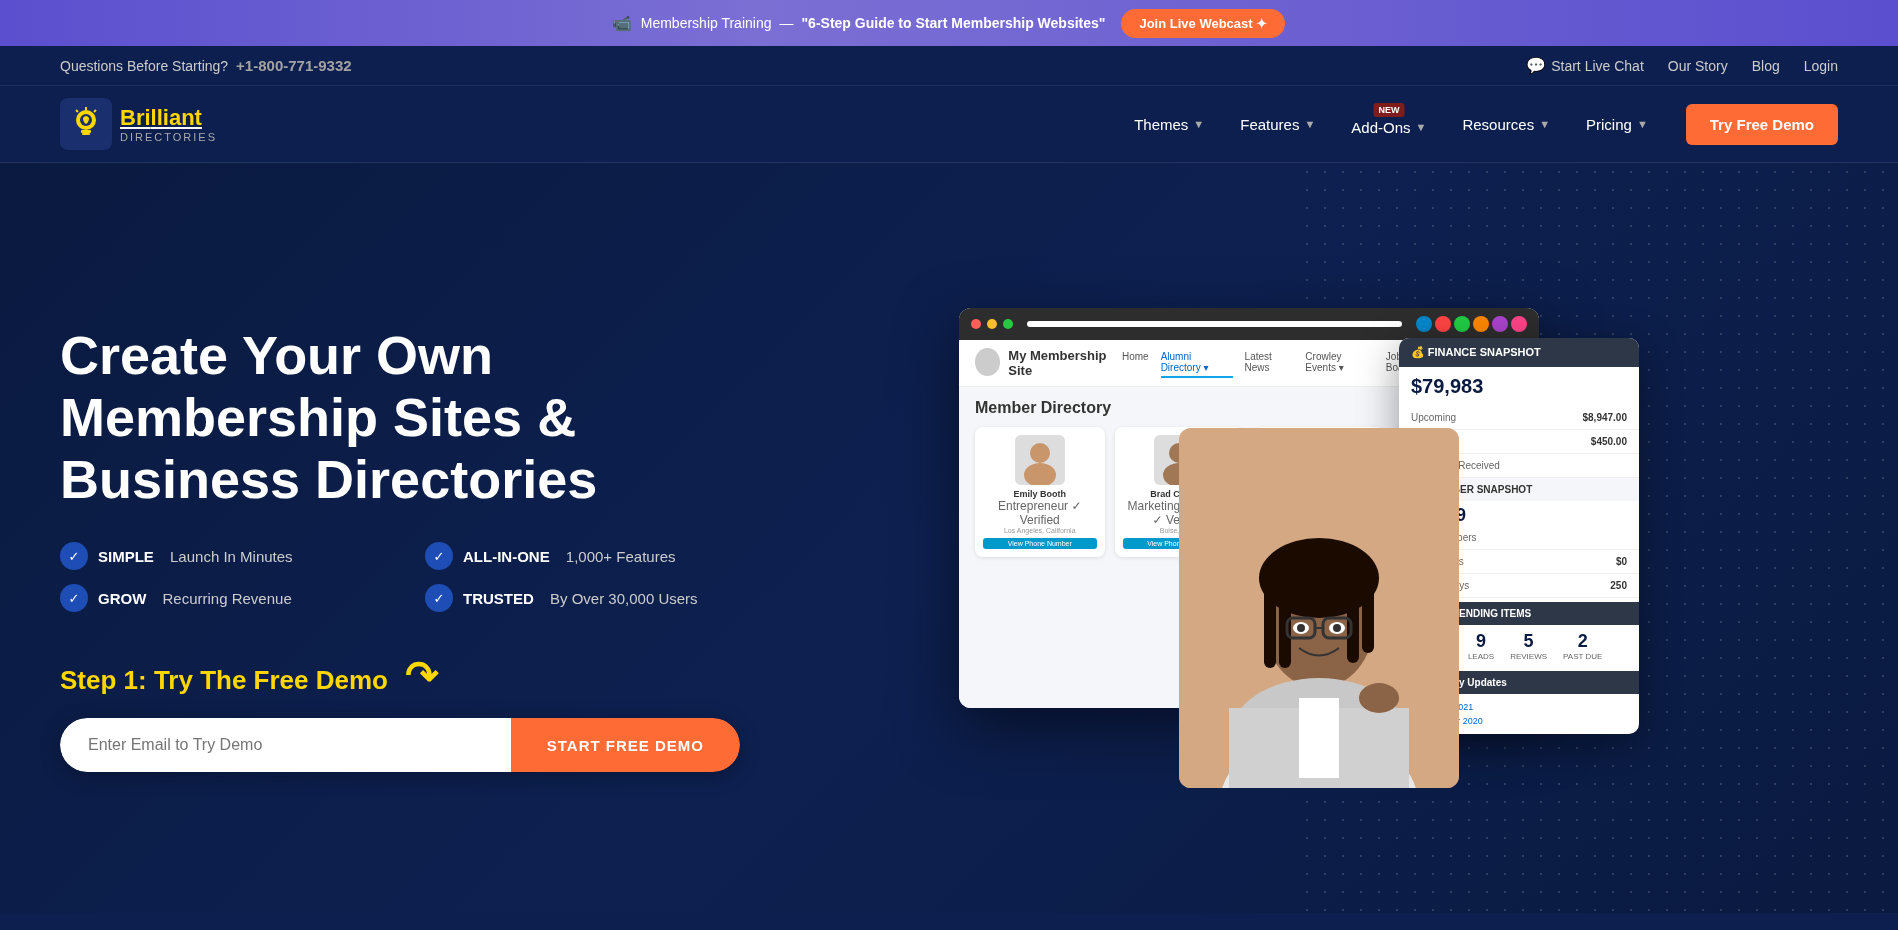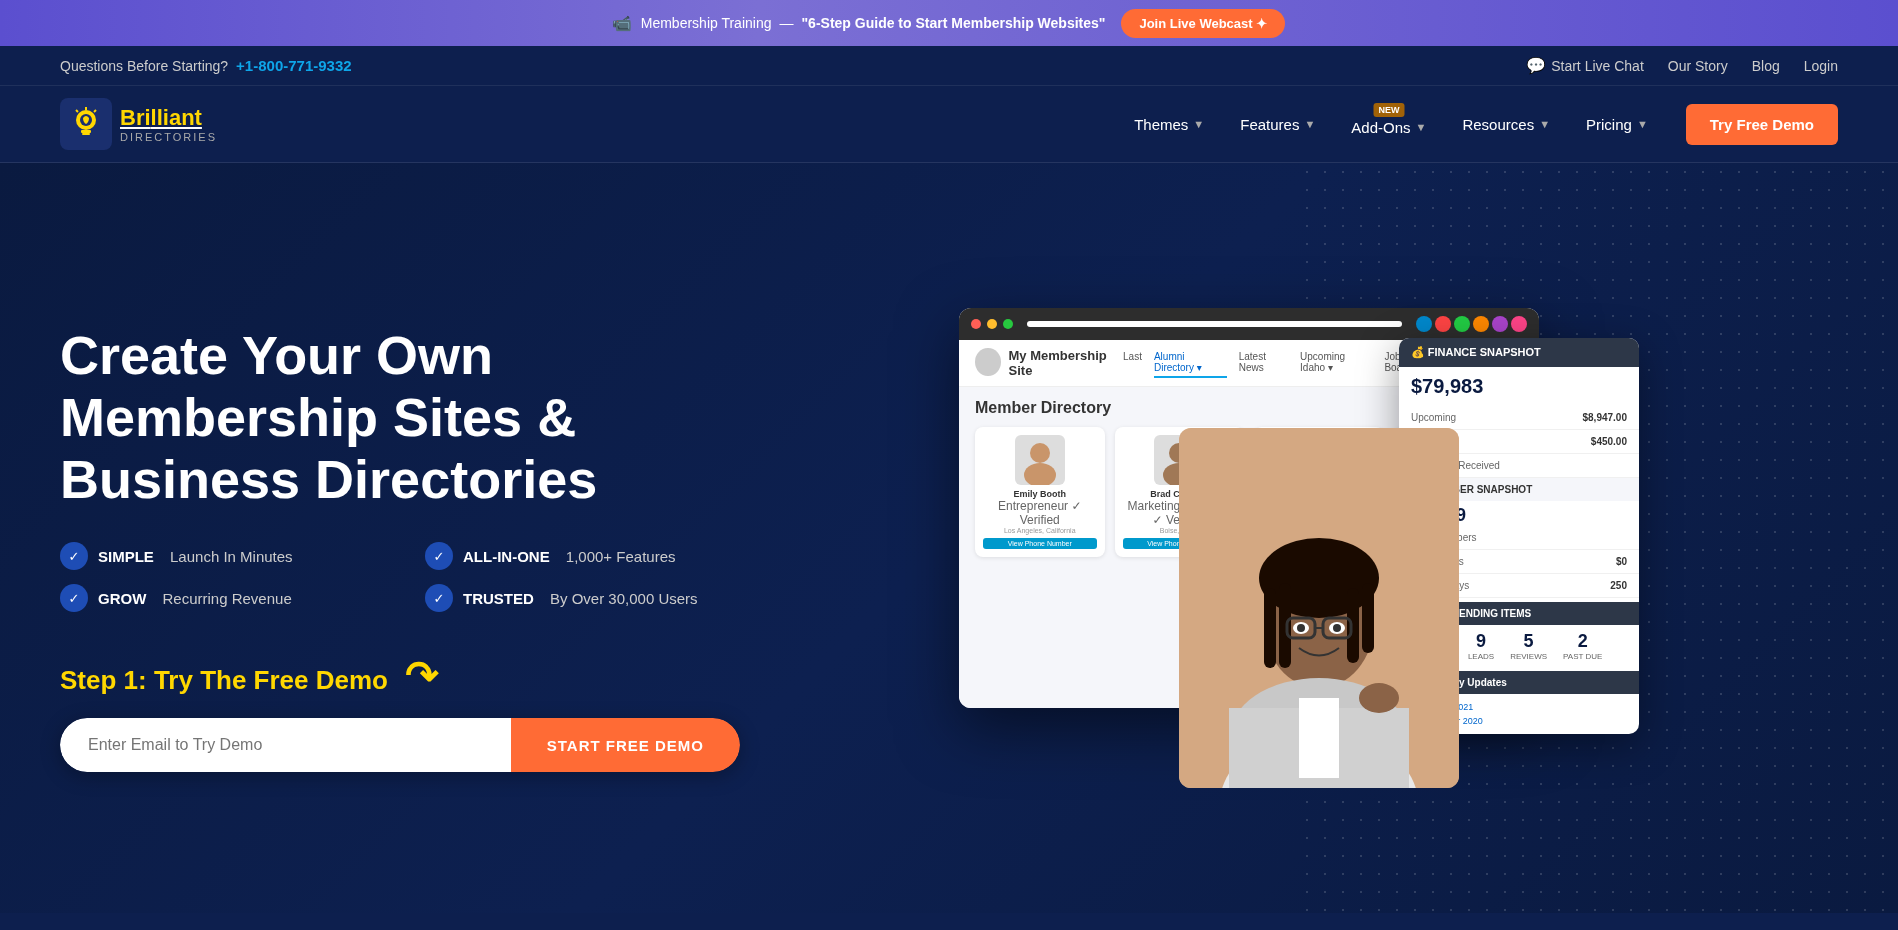--- a/index.html
+++ b/index.html
@@ -18,21 +18,21 @@
       padding: 7px 18px; font-size: 13px; font-weight: 600; cursor: pointer;
       display: flex; align-items: center; gap: 6px;
     }
 
     
     .secondary-nav {
       background: #0d1f4e; display: flex; align-items: center; justify-content: space-between;
       padding: 10px 60px; border-bottom: 1px solid rgba(255,255,255,0.08);
     }
     .phone-section { display: flex; align-items: center; gap: 8px; font-size: 14px; color: #ccc; }
-    .phone-number { color: #0ea5e9; font-weight: 700; font-size: 15px; }
+    .phone-number { color: #a3a3a3; font-weight: 700; font-size: 15px; }
     .secondary-nav-links { display: flex; align-items: center; gap: 24px; }
     .secondary-nav-links a { color: #ccc; text-decoration: none; font-size: 14px; }
     .live-chat-link { display: flex; align-items: center; gap: 5px; color: #ccc; text-decoration: none; font-size: 14px; }
     .chat-icon { font-size: 16px; }
 
     
     .main-nav {
       background: #0d1f4e; display: flex; align-items: center; justify-content: space-between;
       padding: 12px 60px; border-bottom: 1px solid rgba(255,255,255,0.1);
     }
@@ -48,21 +48,21 @@
     .logo-directories { font-size: 11px; color: #aaa; letter-spacing: 2px; text-transform: uppercase; }
     
     .nav-links { display: flex; align-items: center; gap: 8px; }
     .nav-item {
       color: #fff; text-decoration: none; font-size: 15px; padding: 8px 14px;
       display: flex; align-items: center; gap: 5px; cursor: pointer;
       border-radius: 4px; position: relative;
     }
     .nav-item .chevron { font-size: 11px; color: #aaa; }
     .new-badge {
-      background: #a16207; color: #fff; font-size: 9px; font-weight: 700;
+      background: #7f1d1d; color: #fff; font-size: 9px; font-weight: 700;
       padding: 2px 5px; border-radius: 3px; position: absolute; top: -2px; left: 50%;
       transform: translateX(-50%); white-space: nowrap;
     }
     .try-demo-btn {
       background: #ff6b35; color: #fff; border: none; border-radius: 6px;
       padding: 12px 24px; font-size: 15px; font-weight: 700; cursor: pointer;
       margin-left: 16px;
     }
 
     
@@ -333,24 +333,24 @@
             <div style="width:16px;height:16px;background:#ff4488;border-radius:50%;"></div>
           </div>
         </div>
         <div class="browser-content">
           <div class="site-header-mock">
             <div class="site-logo-mock">
               <div class="site-logo-circle"></div>
               <span class="site-name-mock">My Membership Site</span>
             </div>
             <div class="site-nav-mock">
-              <span class="site-nav-item">Last</span>
+              <span class="site-nav-item">Home</span>
               <span class="site-nav-item active">Alumni Directory ▾</span>
               <span class="site-nav-item">Latest News</span>
-              <span class="site-nav-item">Upcoming Idaho ▾</span>
+              <span class="site-nav-item">Crowley Events ▾</span>
               <span class="site-nav-item">Jobs Board</span>
               <span class="site-nav-item">Mentorship Program</span>
             </div>
           </div>
           <div class="directory-section">
             <div class="directory-title">Member Directory</div>
             <div class="member-grid">
 
               <div class="member-card">
                 <div class="member-photo">

